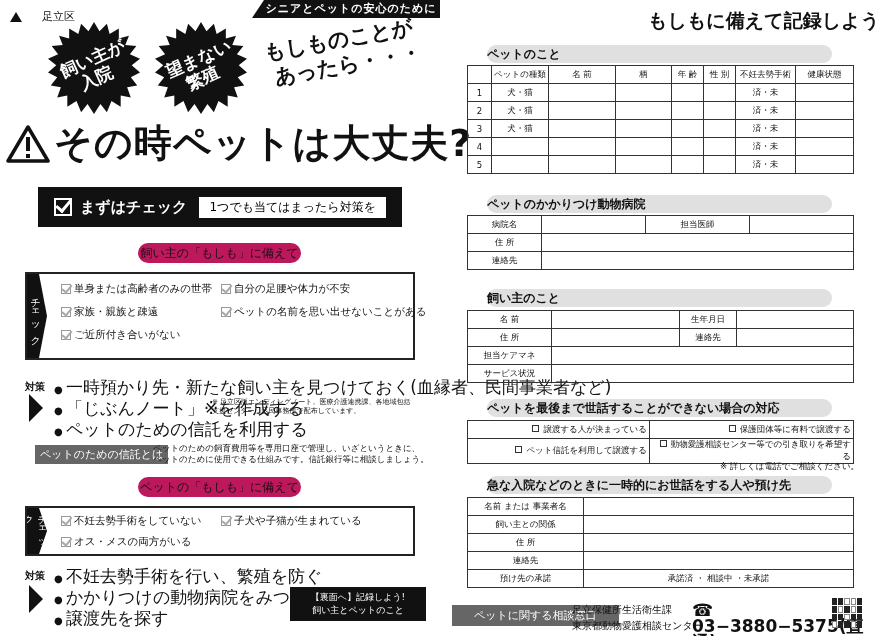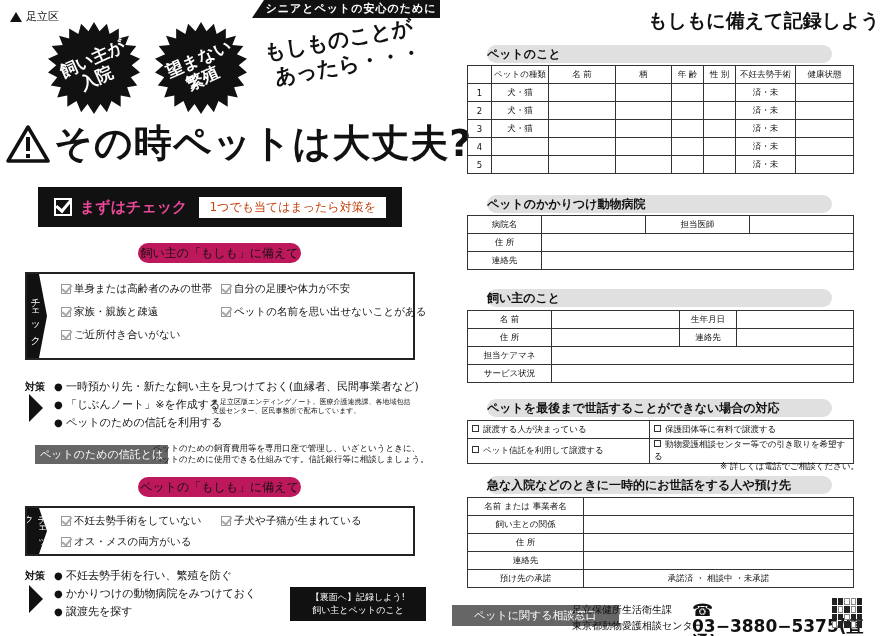--- a/index.html
+++ b/index.html
@@ -1,73 +1,73 @@
 <!DOCTYPE html>
 <html><head>
 <meta charset="utf-8">
 <style>
   * { box-sizing: border-box; margin: 0; padding: 0; }
   html, body { width: 880px; height: 636px; background: #fff; overflow: hidden; }
   body { font-family: "DejaVu Sans", sans-serif; color: #111; position: relative; }
   .abs { position: absolute; }
 
   
-  .logo { left: 10px; top: 9px; font-size: 11px; display: flex; align-items: center; gap: 4px; }
+  .logo { left: 10px; top: 9px; font-size: 11px; display: flex; align-items: center; gap: 20px; }
   .logo .tri { width: 0; height: 0; border-left: 6px solid transparent; border-right: 6px solid transparent; border-bottom: 10px solid #111; }
   .banner-top { left: 252px; top: 0; width: 188px; height: 18px; background: #111; color: #fff; font-size: 11px; font-weight: bold; letter-spacing: 1px; text-align: center; line-height: 18px; clip-path: polygon(12px 0, 100% 0, 100% 100%, 0 100%); padding-left: 10px; }
   .burst { width: 92px; height: 92px; background: #111; color: #fff; font-weight: bold; font-size: 17px; display: flex; align-items: center; justify-content: center; text-align: center; line-height: 1.2;
     clip-path: polygon(50% 0%,56% 10%,64% 2%,67% 13%,77% 7%,77% 18%,88% 15%,84% 25%,96% 26%,89% 35%,100% 40%,91% 47%,100% 55%,90% 60%,97% 69%,86% 71%,90% 82%,79% 80%,79% 92%,69% 86%,64% 98%,57% 89%,50% 100%,43% 89%,36% 98%,31% 86%,21% 92%,21% 80%,10% 82%,14% 71%,3% 69%,10% 60%,0% 55%,9% 47%,0% 40%,11% 35%,4% 26%,16% 25%,12% 15%,23% 18%,23% 7%,33% 13%,36% 2%,44% 10%); }
   .burst span { transform: rotate(-12deg); display: block; }
   .b1 { left: 48px; top: 22px; }
   .b2 { left: 155px; top: 22px; }
   .moshi { left: 262px; top: 40px; font-size: 21px; font-weight: bold; transform: rotate(-10deg); transform-origin: left top; line-height: 1.25; }
   .headline { left: 6px; top: 118px; font-size: 38px; font-weight: bold; display: flex; align-items: center; gap: 4px; letter-spacing: 1px; }
   .warn { width: 44px; height: 40px; position: relative; }
   .checkbar { left: 38px; top: 187px; width: 364px; height: 40px; background: #111; display: flex; align-items: center; padding-left: 16px; gap: 8px; }
   .checkbar .cb { width: 18px; height: 18px; border: 2px solid #fff; position: relative; }
   .checkbar .cb::after { content: ""; position: absolute; left: 3px; top: -3px; width: 6px; height: 12px; border-right: 3px solid #fff; border-bottom: 3px solid #fff; transform: rotate(40deg); }
-  .checkbar .title { color: #ec4899; font-size: 15px; font-weight: bold; }
-  .checkbar .note { background: #fff; color: #c2410c; font-size: 12px; padding: 2px 10px; margin-left: 4px; }
+  .checkbar .title { color: #ffffff; font-size: 15px; font-weight: bold; }
+  .checkbar .note { background: #fff; color: #000000; font-size: 12px; padding: 2px 10px; margin-left: 4px; }
   .pill { background: #be185d; border-radius: 12px; text-align: center; font-size: 12px; line-height: 20px; }
   .pill1 { left: 138px; top: 243px; width: 163px; }
   .checkbox-panel { border: 2px solid #222; background: #fff; }
   .cp1 { left: 25px; top: 272px; width: 390px; height: 88px; }
   .cp2 { left: 25px; top: 506px; width: 390px; height: 50px; }
   .chk-tab { position: absolute; left: 0; top: 0; bottom: 0; width: 20px; background: #111; clip-path: polygon(0 0, 60% 0, 100% 50%, 60% 100%, 0 100%); color: #fff; font-size: 10px; writing-mode: vertical-rl; display: flex; align-items: center; justify-content: center; padding-right: 4px; letter-spacing: 1px; }
   .chk-grid { position: absolute; left: 34px; top: 8px; display: grid; grid-template-columns: 160px 200px; row-gap: 9px; font-size: 10.5px; }
   .cp2 .chk-grid { top: 6px; row-gap: 7px; }
   .chk-item { display: flex; align-items: center; gap: 3px; white-space: nowrap; }
   .gcb { width: 10px; height: 10px; border: 1px solid #999; position: relative; flex: none; }
   .gcb::after { content: ""; position: absolute; left: 2px; top: -2px; width: 4px; height: 8px; border-right: 2px solid #aaa; border-bottom: 2px solid #aaa; transform: rotate(40deg); }
   .taisaku-label { font-size: 10px; font-weight: bold; }
   .arrow { width: 0; height: 0; border-top: 14px solid transparent; border-bottom: 14px solid transparent; border-left: 14px solid #111; }
   .tl1 { left: 25px; top: 380px; }
   .ar1 { left: 29px; top: 394px; }
   .tl2 { left: 25px; top: 569px; }
   .ar2 { left: 29px; top: 585px; }
-  .measures { font-size: 11px; line-height: 18px; }
+  .measures { font-size: 17px; line-height: 18px; }
   .m1 { left: 54px; top: 378px; }
   .m2 { left: 54px; top: 567px; }
   .bullet::before { content: "● "; font-size: 10px; }
   .smallnote { left: 212px; top: 398px; font-size: 7px; line-height: 9px; }
   .trust-label { left: 35px; top: 445px; background: #666; color: #fff; font-size: 11px; padding: 2px 5px; }
   .trust-desc { left: 153px; top: 443px; font-size: 8.5px; line-height: 11px; }
   .pill2 { left: 138px; top: 477px; width: 163px; text-align: center; }
   .backside { left: 290px; top: 587px; width: 136px; height: 34px; background: #111; color: #fff; font-size: 9px; text-align: center; line-height: 13px; padding-top: 4px; }
 
   
   .r-title { left: 450px; top: 8px; width: 430px; text-align: right; font-size: 19px; font-weight: bold; }
   .rpill { left: 487px; width: 345px; background: #e0e0e0; border-radius: 10px; font-size: 12px; font-weight: bold; line-height: 18px; }
   table { border-collapse: collapse; font-size: 8.5px; position: absolute; }
   td { border: 1px solid #333; text-align: center; height: 18px; padding: 0 2px; }
   .t1 { left: 467px; top: 65px; width: 387px; }
   .t2 { left: 467px; top: 215px; width: 387px; }
   .t3 { left: 467px; top: 310px; width: 387px; }
   .t4 { left: 467px; top: 420px; width: 387px; }
-  .t4 td { text-align: left; padding-left: 4px; }
+  .t4 td { text-align: right; padding-left: 4px; }
   .t5 { left: 467px; top: 497px; width: 387px; }
   .sq { display: inline-block; width: 7px; height: 7px; border: 1px solid #333; margin-right: 4px; }
   .ask { left: 720px; top: 461px; font-size: 8.5px; }
   .consult-label { left: 452px; top: 605px; background: #666; color: #fff; font-size: 11px; padding: 3px 22px; }
   .consult { left: 572px; top: 602px; font-size: 10px; line-height: 16px; }
   .phones { left: 692px; top: 602px; font-size: 17px; line-height: 16px; font-weight: bold; }
   .qr { left: 832px; top: 598px; width: 30px; height: 30px; display: grid; grid-template-columns: repeat(5,1fr); gap: 1px; }
   .qr div { background: #222; }
   .qr div.w { background: #fff; border: 1px solid #888; }
 </style>

